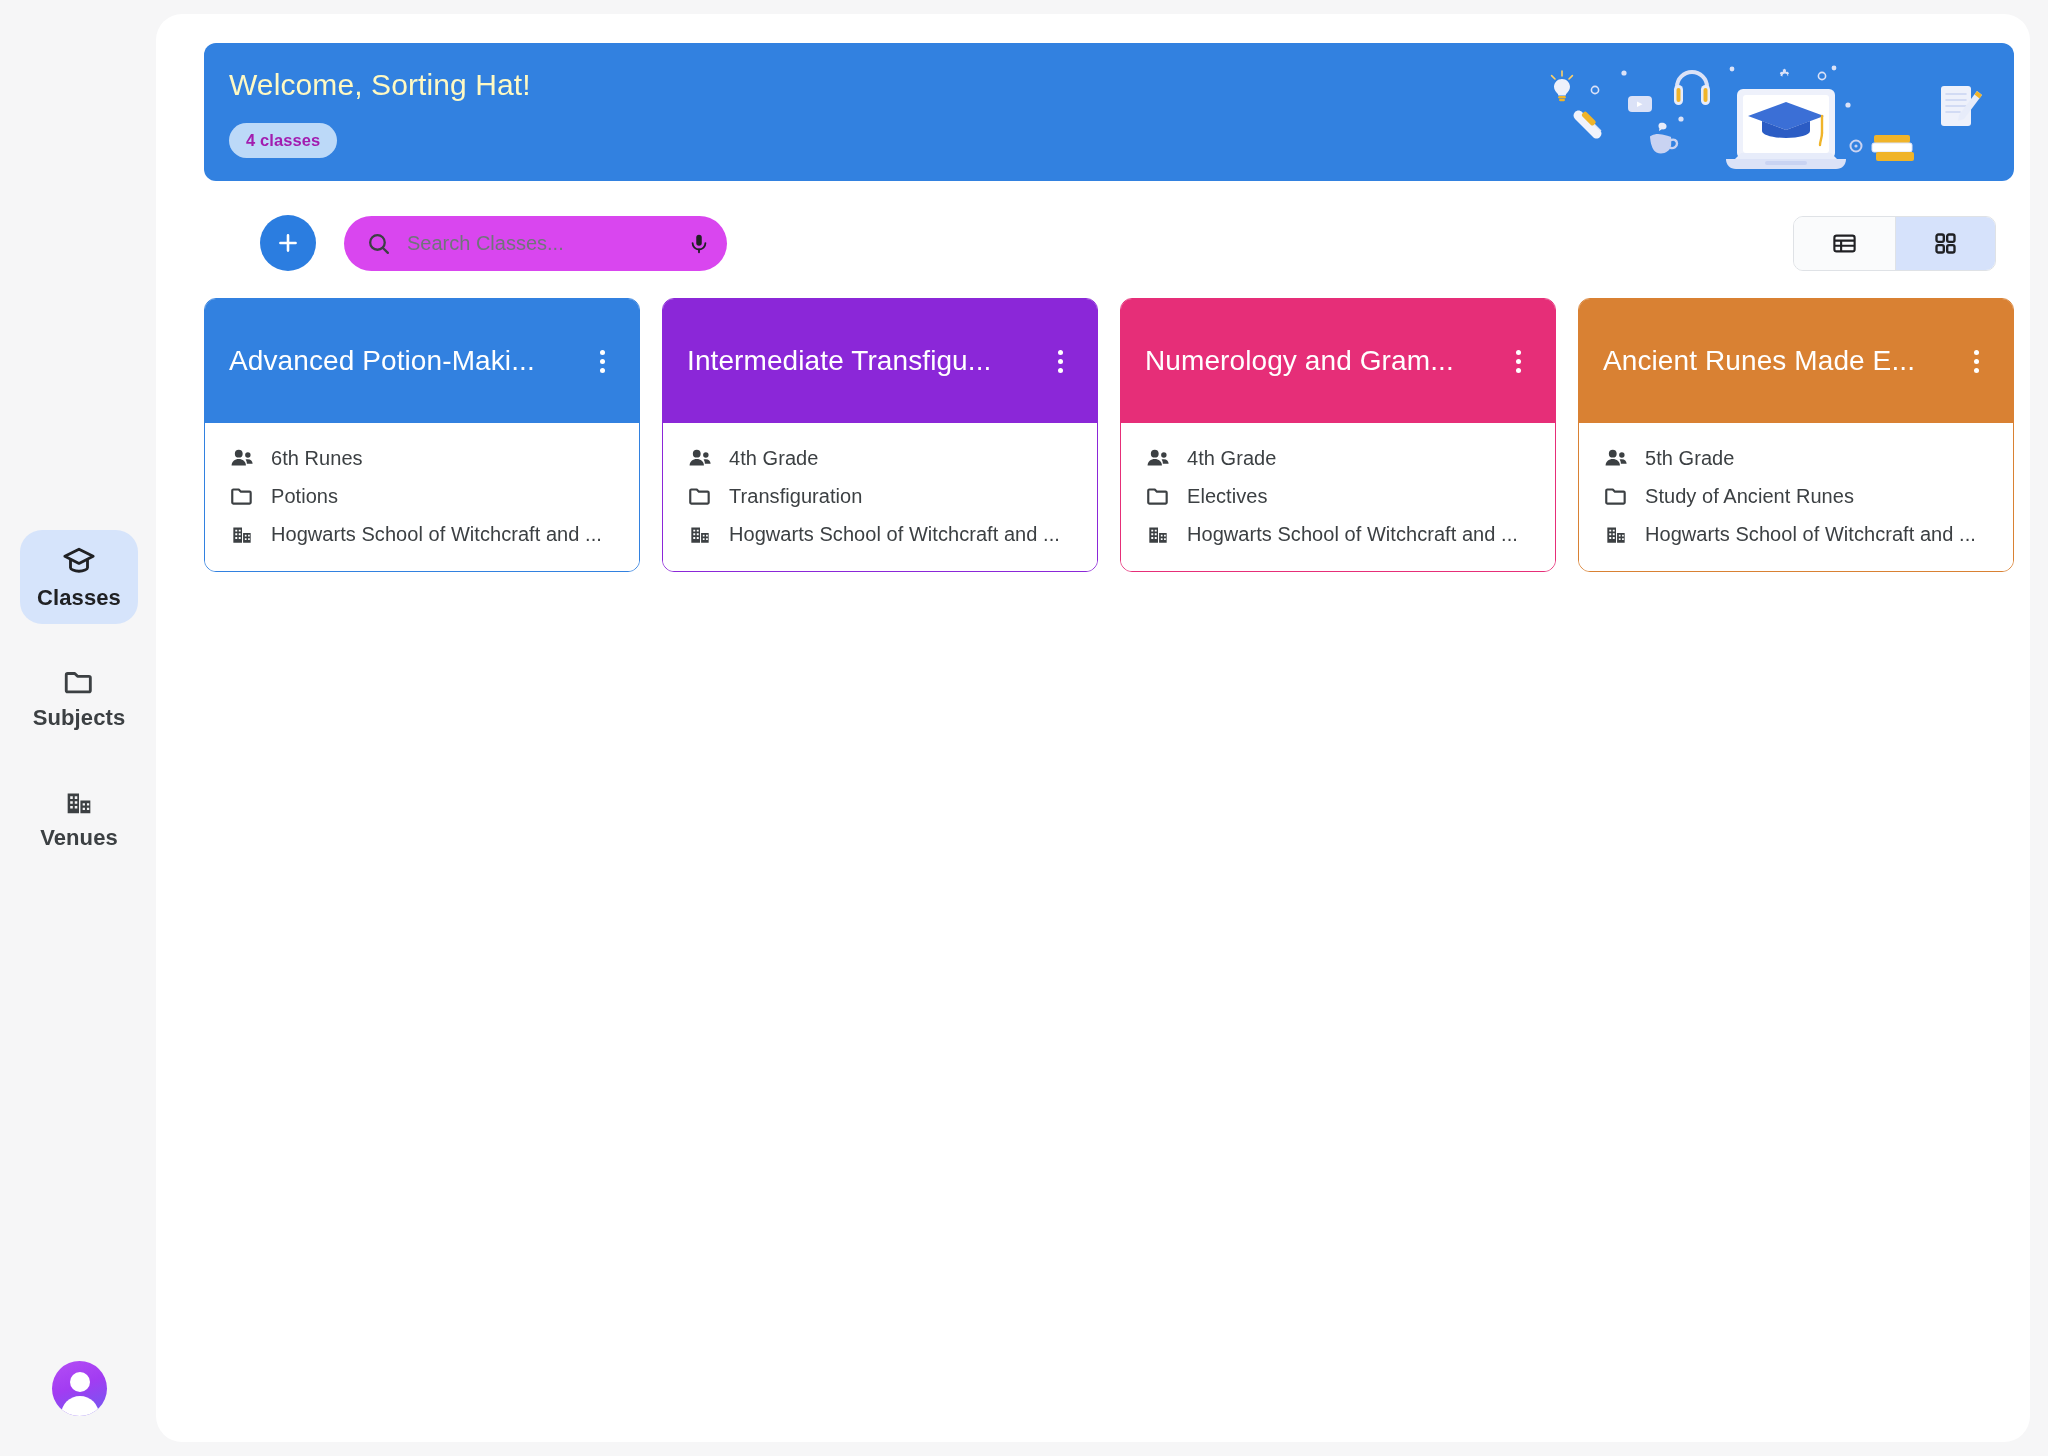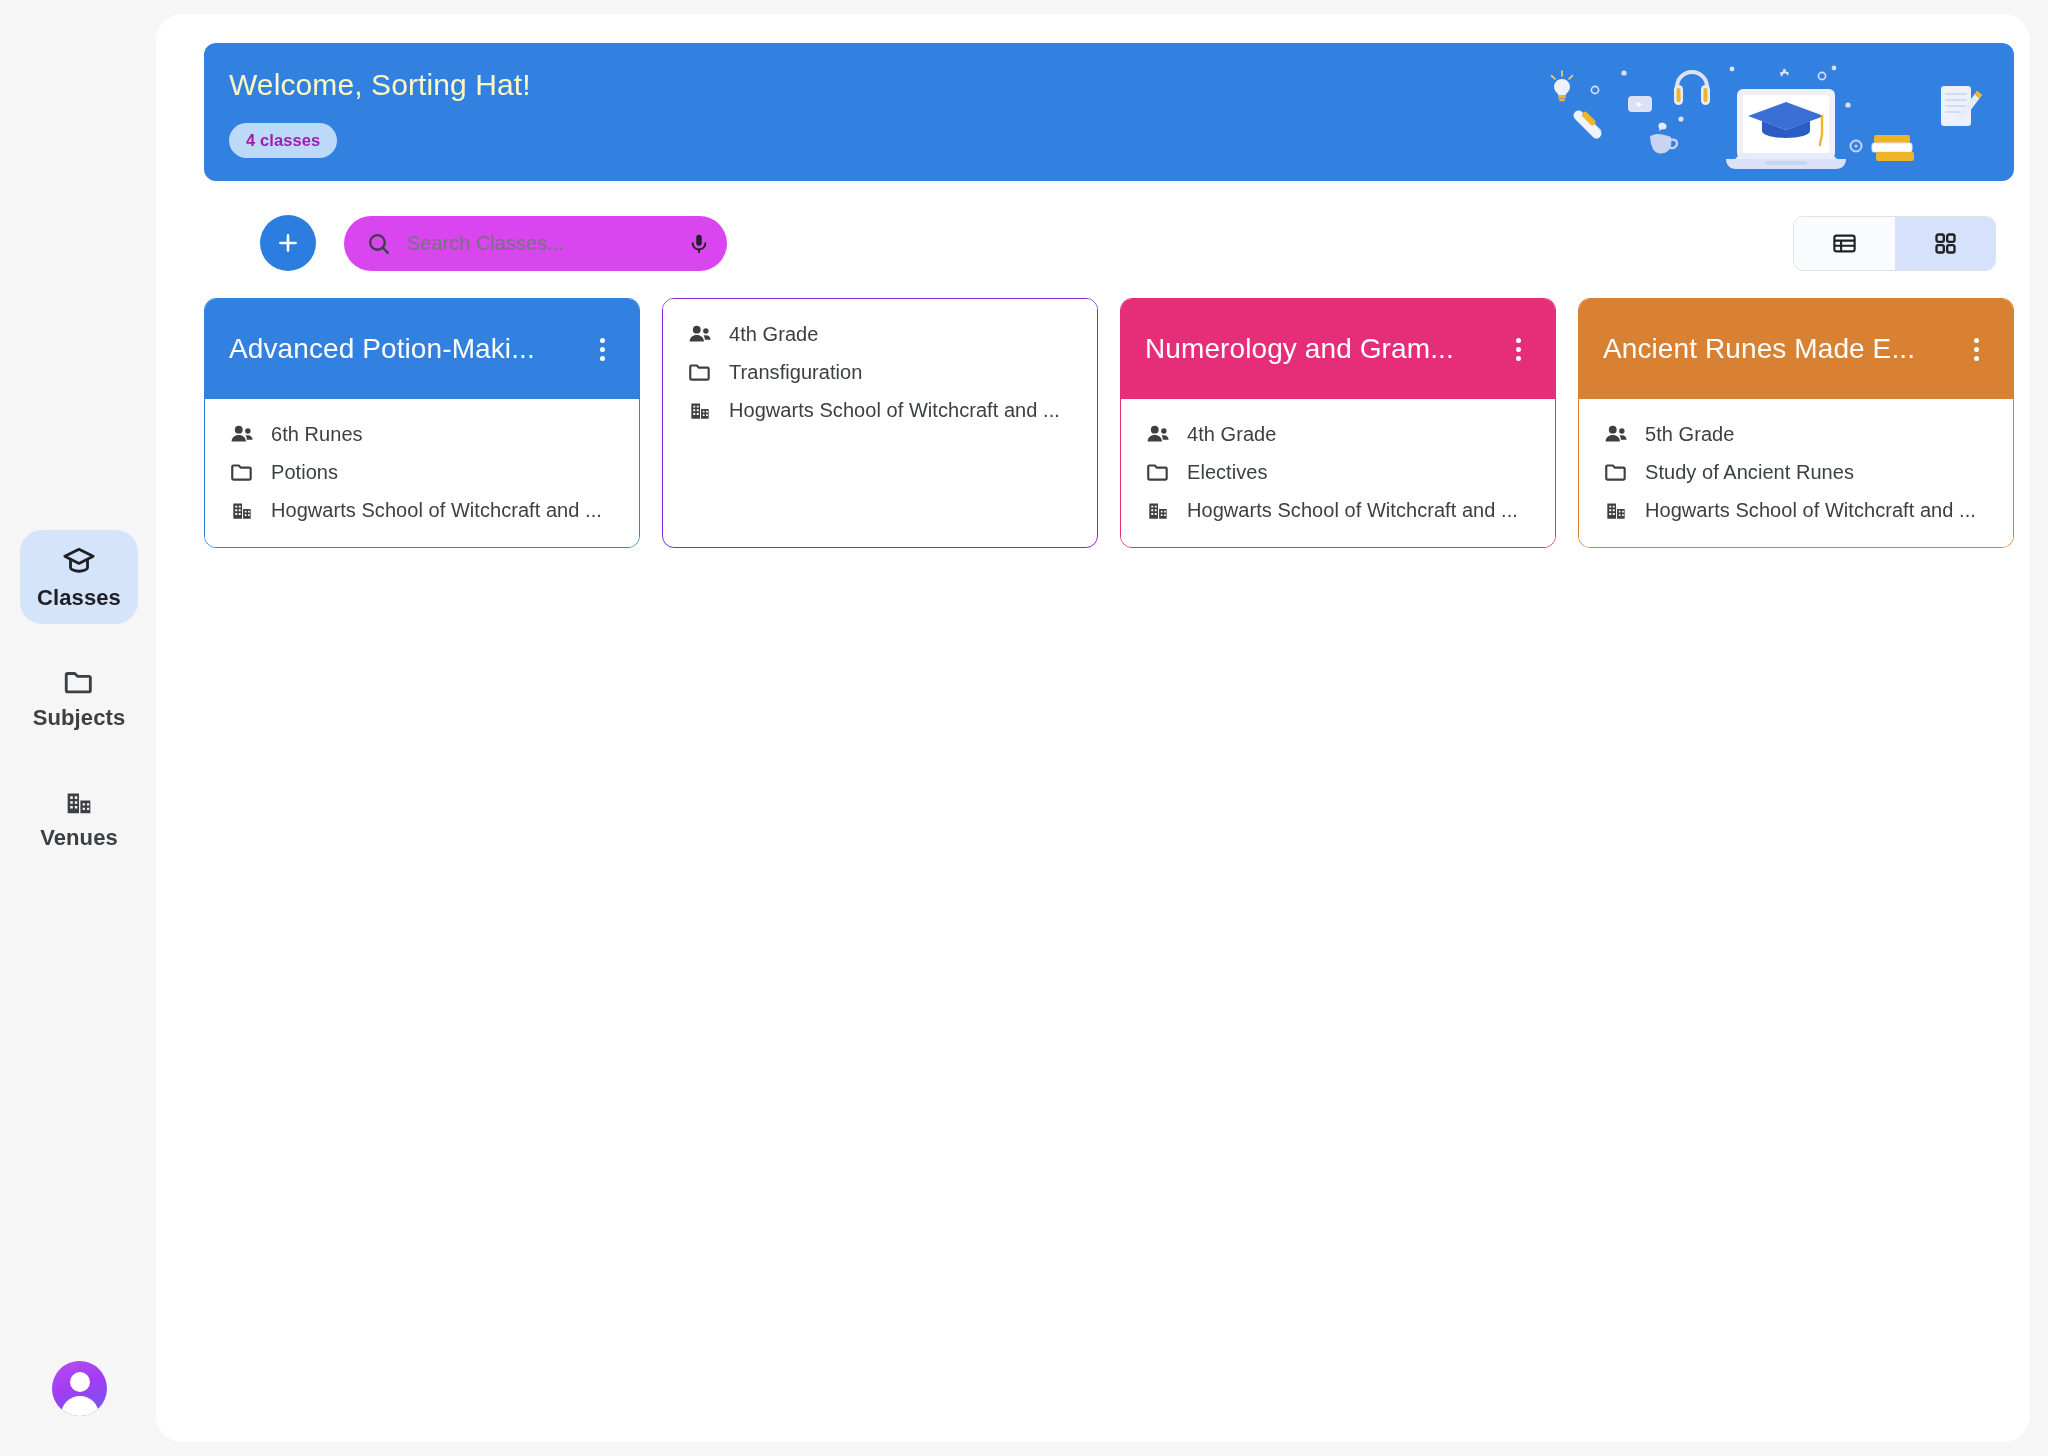--- a/index.html
+++ b/index.html
@@ -216,21 +216,21 @@
   .class-card {
     width: 440px;
     border-radius: 12px;
     background: #fff;
     border: 1px solid transparent;
     overflow: hidden;
     display: flex;
     flex-direction: column;
   }
   .card-head {
-    height: 100px;
+    height: 124px;
     display: flex;
     align-items: center;
     justify-content: space-between;
     padding: 0 20px 0 24px;
   }
   .card-title {
     font-size: 28px;
     color: #ffffff;
     font-weight: 400;
     white-space: nowrap;
@@ -487,20 +487,28 @@
             <path d="M4 6h8v14H4V6zm1.8 2v1.8h1.8V8H5.8zm3.2 0v1.8h1.8V8H9zm-3.2 3.4v1.8h1.8v-1.8H5.8zm3.2 0v1.8h1.8v-1.8H9zm-3.2 3.4v1.8h1.8v-1.8H5.8zm3.2 0v1.8h1.8v-1.8H9z"></path>
             <path d="M13 11h7v9h-7v-9zm1.6 1.8v1.6h1.6v-1.6h-1.6zm3 0v1.6h1.6v-1.6h-1.6zm-3 3.2v1.6h1.6V16h-1.6zm3 0v1.6h1.6V16h-1.6z"></path>
           </svg>
         </span>
         <span class="meta-text">Hogwarts School of Witchcraft and ...</span>
       </div>
     </div>
   </article>
 
   <article class="class-card" style="border-color: rgb(139, 39, 216);">
+    <header class="card-head" style="background: rgb(139, 39, 216);">
+      <span class="card-title">Intermediate Transfigu...</span>
+      <span class="card-menu">
+        <i></i>
+              <i></i>
+              <i></i>
+      </span>
+    </header>
     <div class="card-body">
       <div class="meta-row">
         <span class="meta-icon">
           <svg viewBox="0 0 24 24" fill="currentColor">
             <circle cx="9" cy="8" r="3.6"></circle>
             <path d="M2.4 19c0-3.6 3-6 6.6-6s6.6 2.4 6.6 6H2.4z"></path>
             <circle cx="17.4" cy="9.2" r="2.5"></circle>
             <path d="M17.4 13.2c2.6 0 4.4 1.8 4.4 4.2h-5.3c0-1.6-.4-3-1.2-4.1.6-.1 1.3-.1 2.1-.1z"></path>
           </svg>
         </span>

